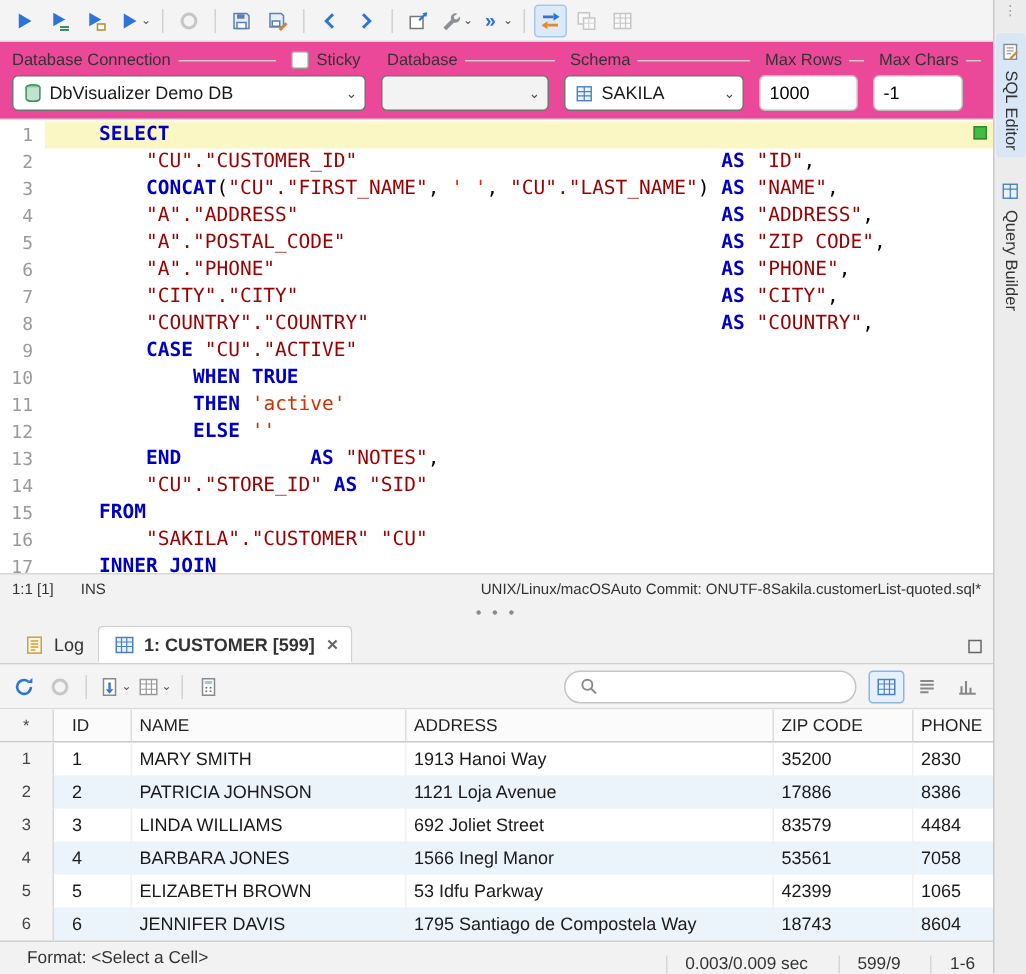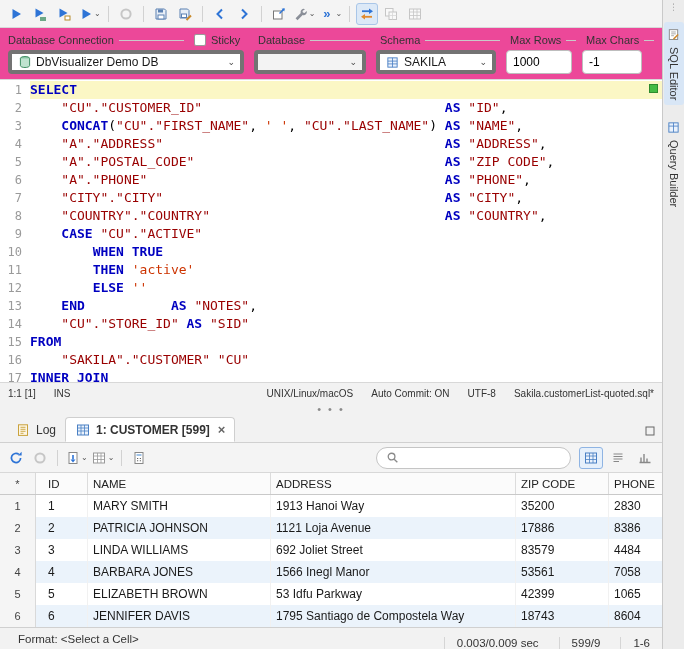--- a/index.html
+++ b/index.html
@@ -21,47 +21,47 @@
 
   
   .conn { flex:0 0 52px; padding:3px 8px 4px; background:#ec4899; border-bottom:1px solid #D8D8D8; }
   .conn-labels { height:18px; display:flex; align-items:center; gap:10px; }
   .cl { display:flex; align-items:center; gap:5px; font-size:11px; color:#333; }
   .dash { flex:1; border-top:1px solid #C9C9C9; height:0; }
   .cl-conn { width:176px; } .cl-sticky { width:54px; } .cl-db { width:112px; }
   .cl-schema { width:120px; } .cl-rows { width:66px; } .cl-chars { flex:1; }
   .checkbox { width:12px; height:12px; border:1px solid #9A9A9A; border-radius:2px; background:#fff; flex:0 0 12px; }
   .conn-controls { height:26px; display:flex; align-items:center; gap:10px; }
-  .combo { height:24px; background:#fff; border:4px solid #737373; border-radius:4px;
+  .combo { height:24px; background:#fff; border:1px solid #737373; border-radius:4px;
            display:flex; align-items:center; gap:4px; padding:0 5px; font-size:12px; overflow:hidden; white-space:nowrap; }
   .combo .chev { margin-left:auto; font-size:9px; color:#4a4a4a; }
   .combo.disabled { background:#F3F3F3; }
   .w-conn { width:236px; } .w-db { width:112px; } .w-schema { width:120px; }
   .tinput { height:24px; border:1px solid #BDBDBD; border-radius:4px; background:#fff;
             padding:0 6px; font-size:12px; font-family:"Liberation Sans",sans-serif; }
   .w-rows { width:66px; } .w-chars { width:60px; }
 
   
   .editor { flex:0 0 302px; background:#fff; overflow:hidden; position:relative;
             font-family:"DejaVu Sans Mono", monospace; font-size:13px; line-height:18px; padding-top:1px; }
   .code-line { display:flex; height:18px; }
   .lnum { width:30px; flex:0 0 30px; text-align:right; padding-right:8px; color:#9A9A9A; font-size:12px; }
-  .lcontent { white-space:pre; flex:1; min-width:0; }
+  .lcontent { white-space:pre; flex:1; min-width:0;padding-left:36px; }
   .code-line.hl .lcontent { background:#FBF7C5; }
   .seg-k { color:#0000C0; font-weight:bold; }
   .seg-i { color:#990000; }
   .seg-s { color:#CC3300; }
   .seg-p { color:#000; }
   .okmark { position:absolute; top:4px; right:4px; width:9px; height:9px;
             background:#44BB44; border:1px solid #2E8B2E; }
 
   
   .estatus { flex:0 0 22px; display:flex; align-items:center; gap:18px; padding:0 8px;
              background:#F2F2F2; border-top:1px solid #D8D8D8; font-size:10px; color:#333; }
-  .estatus .right { margin-left:auto; display:flex; gap:18px; }
+  .estatus .right { margin-left:auto; display:flex; }
 
   
   .splitter { flex:0 0 8px; display:flex; align-items:center; justify-content:center;
               color:#8A8A8A; font-size:11px; letter-spacing:2px; line-height:1; }
 
   
   .rtabs { flex:0 0 28px; display:flex; align-items:flex-end; padding:0 6px;
            background:#F2F2F2; border-bottom:1px solid #D0D0D0; }
   .rtab { height:25px; display:flex; align-items:center; gap:6px; padding:0 9px;
           border-radius:4px 4px 0 0; font-size:12px; color:#333; }

